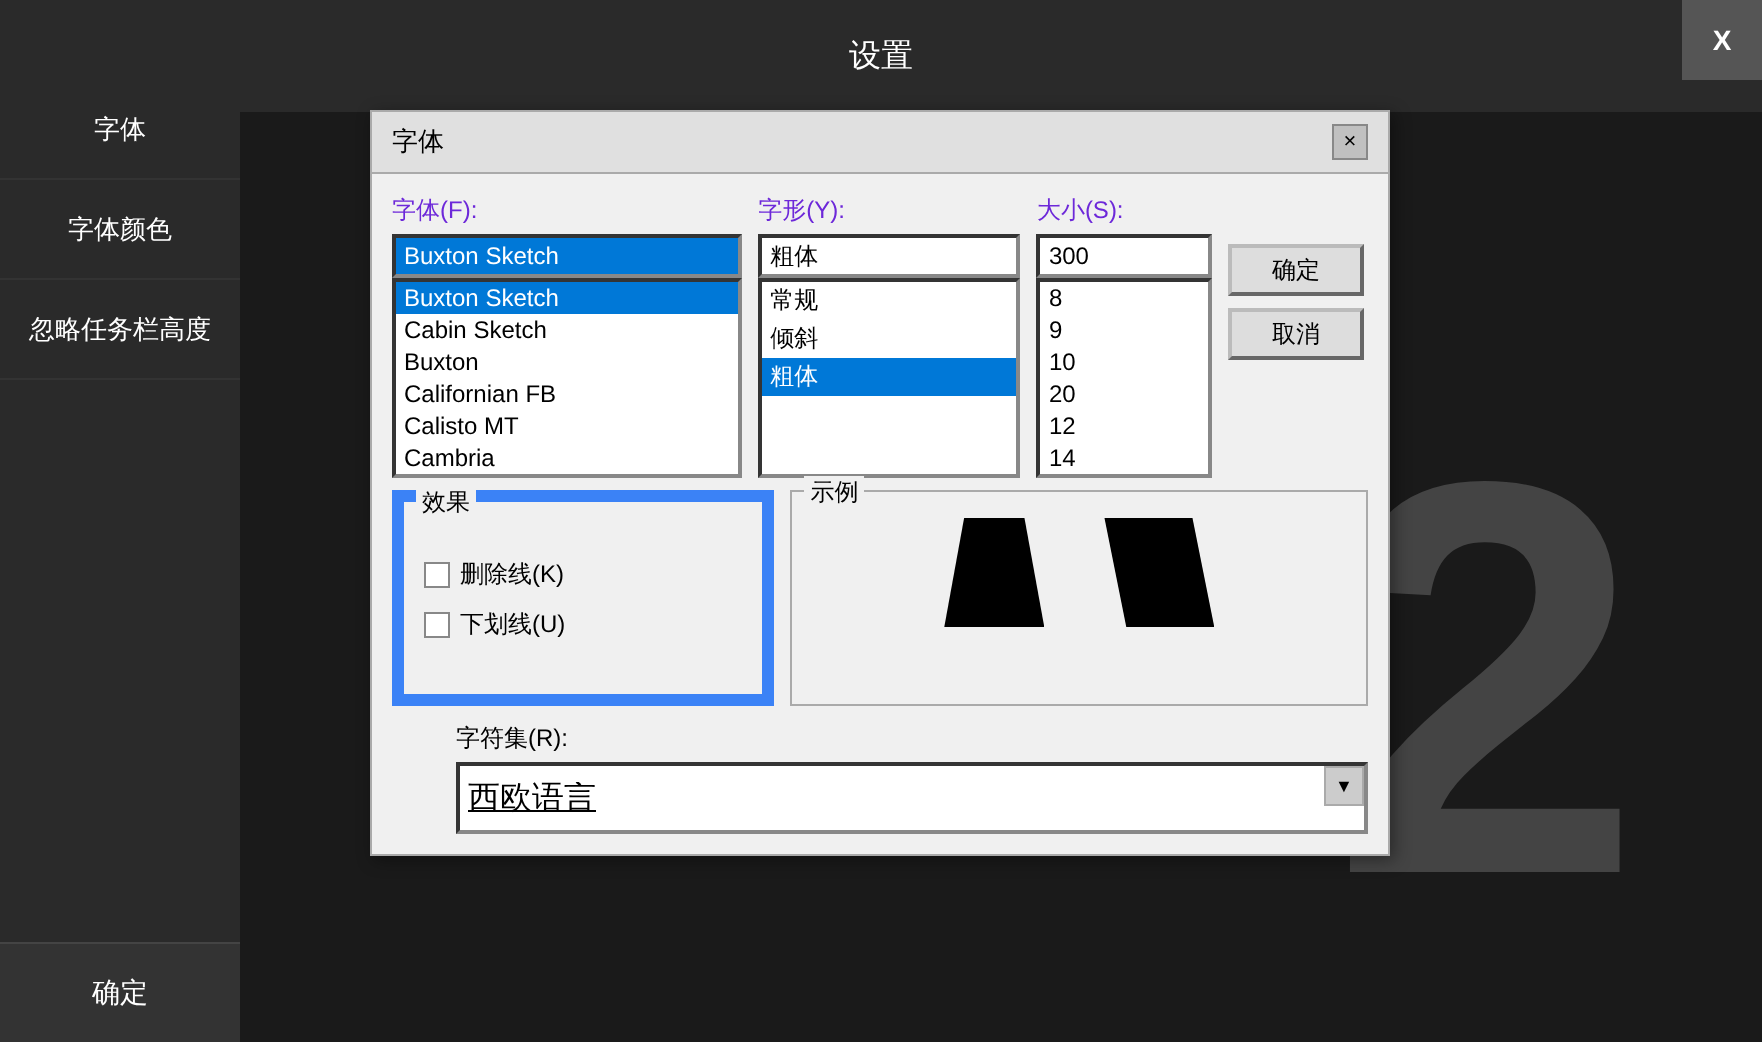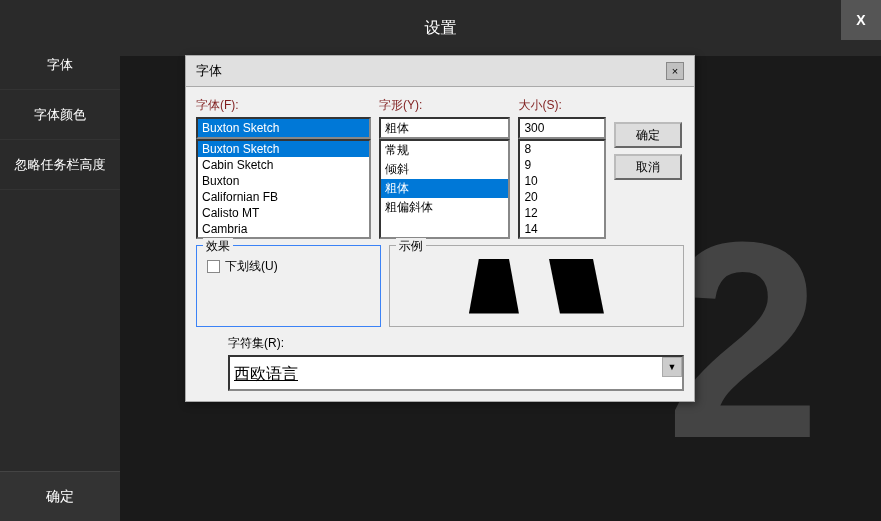--- a/index.html
+++ b/index.html
@@ -113,21 +113,21 @@
 
     .dialog-body {
       padding: 10px;
     }
     .col-font { flex: 2; }
     .col-style { flex: 1.5; }
     .col-size { flex: 1; }
 
     .col-label {
       font-size: 12px;
-      color: #7f1d1d;
+      color: #6d28d9;
       margin-bottom: 3px;
     }
 
     .font-input {
       width: 100%;
       padding: 2px 4px;
       border: 2px inset #888;
       background: #fff;
       font-size: 12px;
       height: 22px;
@@ -196,22 +196,22 @@
     }
 
     
     .bottom-section {
       display: flex;
       gap: 8px;
       margin-top: 6px;
     }
     .effects-box {
       flex: 1;
-      border: 1px solid #3b82f6;
-      padding: 4px 10px;
+      border: 6px solid #3b82f6;
+      padding: 20px 10px;
       position: relative;
     }
     .effects-legend {
       position: absolute;
       top: -8px;
       left: 6px;
       background: #f0f0f0;
       padding: 0 3px;
       font-size: 12px;
     }
@@ -365,21 +365,20 @@
           <div class="listbox-item">Cambria Math</div>
         </div>
       </div>
       <div class="col-style">
         <div class="col-label">字形(Y):</div>
         <input type="text" class="font-input" value="粗体" style="">
         <div class="listbox">
           <div class="listbox-item">常规</div>
           <div class="listbox-item">倾斜</div>
           <div class="listbox-item selected">粗体</div>
-          <div class="listbox-item">粗偏斜体</div>
         </div>
       </div>
       <div class="col-size">
         <div class="col-label">大小(S):</div>
         <input type="text" class="font-input" value="300" style="">
         <div class="size-listbox listbox">
           <div class="listbox-item">8</div>
           <div class="listbox-item">9</div>
           <div class="listbox-item">10</div>
           <div class="listbox-item">20</div>
@@ -392,20 +391,24 @@
         <button class="dialog-btn">确定</button>
         <button class="dialog-btn">取消</button>
       </div>
     </div>
 
     <div class="bottom-section">
       <div class="effects-box">
         <span class="effects-legend">效果</span>
         <div class="effect-item">
           <span class="checkbox"></span>
+          <span>删除线(K)</span>
+        </div>
+        <div class="effect-item">
+          <span class="checkbox"></span>
           <span>下划线(U)</span>
         </div>
       </div>
       <div class="preview-box">
         <span class="preview-legend">示例</span>
         <div class="preview-content">
           <div class="preview-shape-1"></div>
           <div class="preview-shape-2"></div>
         </div>
       </div>

